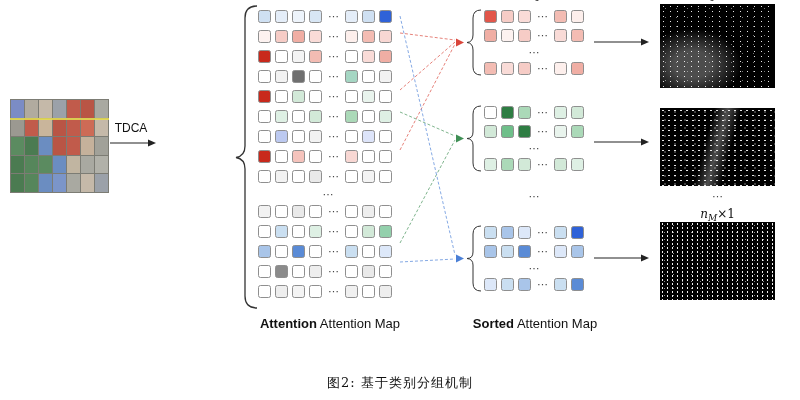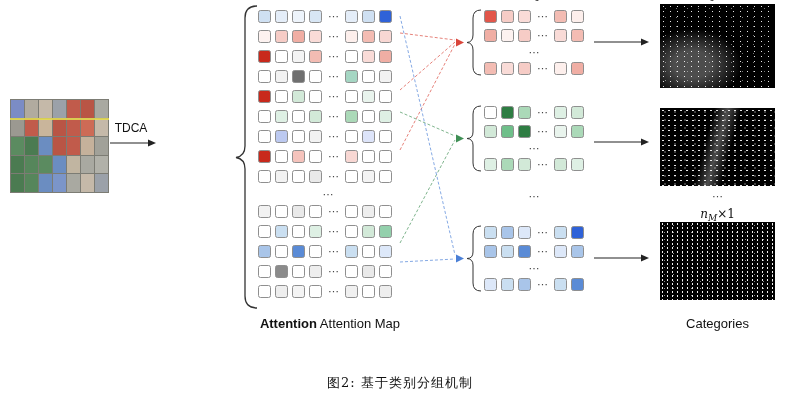--- a/index.html
+++ b/index.html
@@ -334,21 +334,23 @@
   <div class="cat-img img2" style="left:660px; top:108px; width:115px; height:78px;"></div>
 
   <div class="dots-abs" style="left:660px; top:190px; width:115px;">⋯</div>
 
   <div class="math-label" style="left:660px; top:207px; width:115px;"><i>n</i><sub><i>M</i></sub><span>×</span><span>1</span></div>
   <div class="cat-img img3" style="left:660px; top:222px; width:115px; height:78px;"></div>
 
   <div class="sec-label" style="left:240px; top:316px; width:180px;">
     <b>Attention</b><span> Attention Map</span>
   </div>
-  <div class="sec-label" style="left:660px; top:316px; width:115px;">Categories</div>
+  <div class="sec-label" style="left:455px; top:316px; width:160px;">
+    <b>Sorted</b><span> Attention Map</span>
+  </div>
 
   <div class="caption">图2: 基于类别分组机制</div>
 
   <svg class="overlay" width="800" height="400" viewBox="0 0 800 400">
 
     <g>
       <line x1="110" y1="143" x2="148" y2="143" stroke="#222" stroke-width="1.2"></line>
       <polygon points="148,139.5 156,143 148,146.5" fill="#222"></polygon>
     </g>
 

